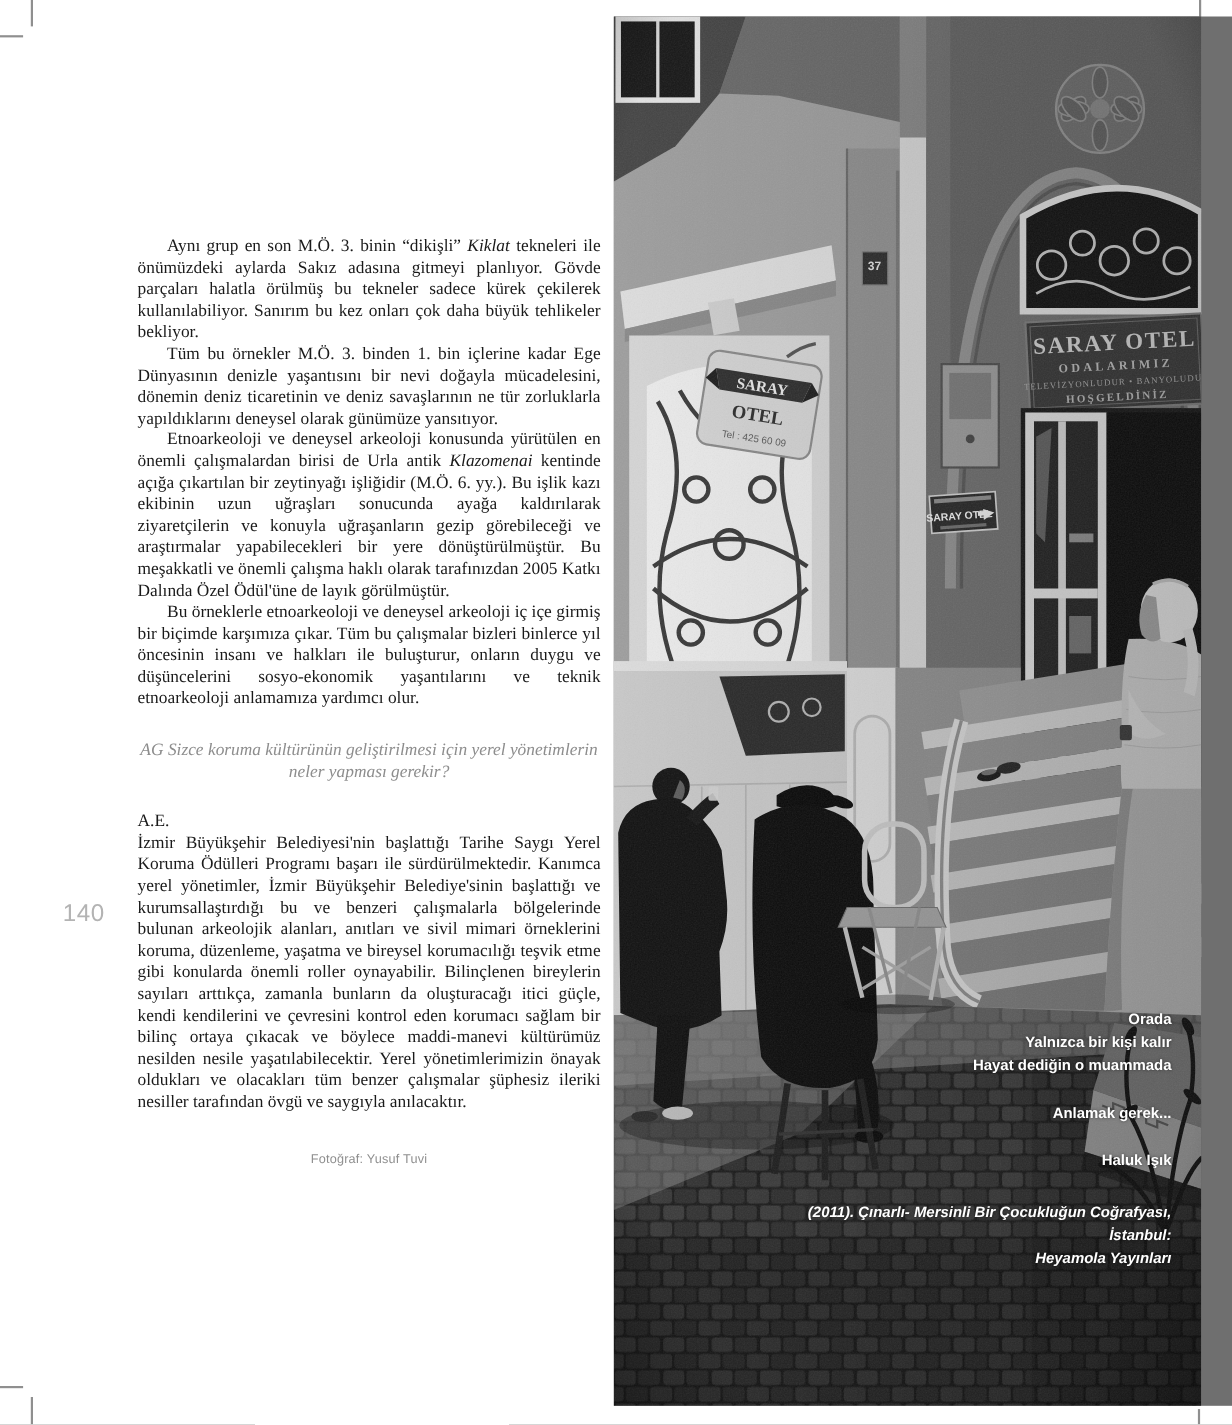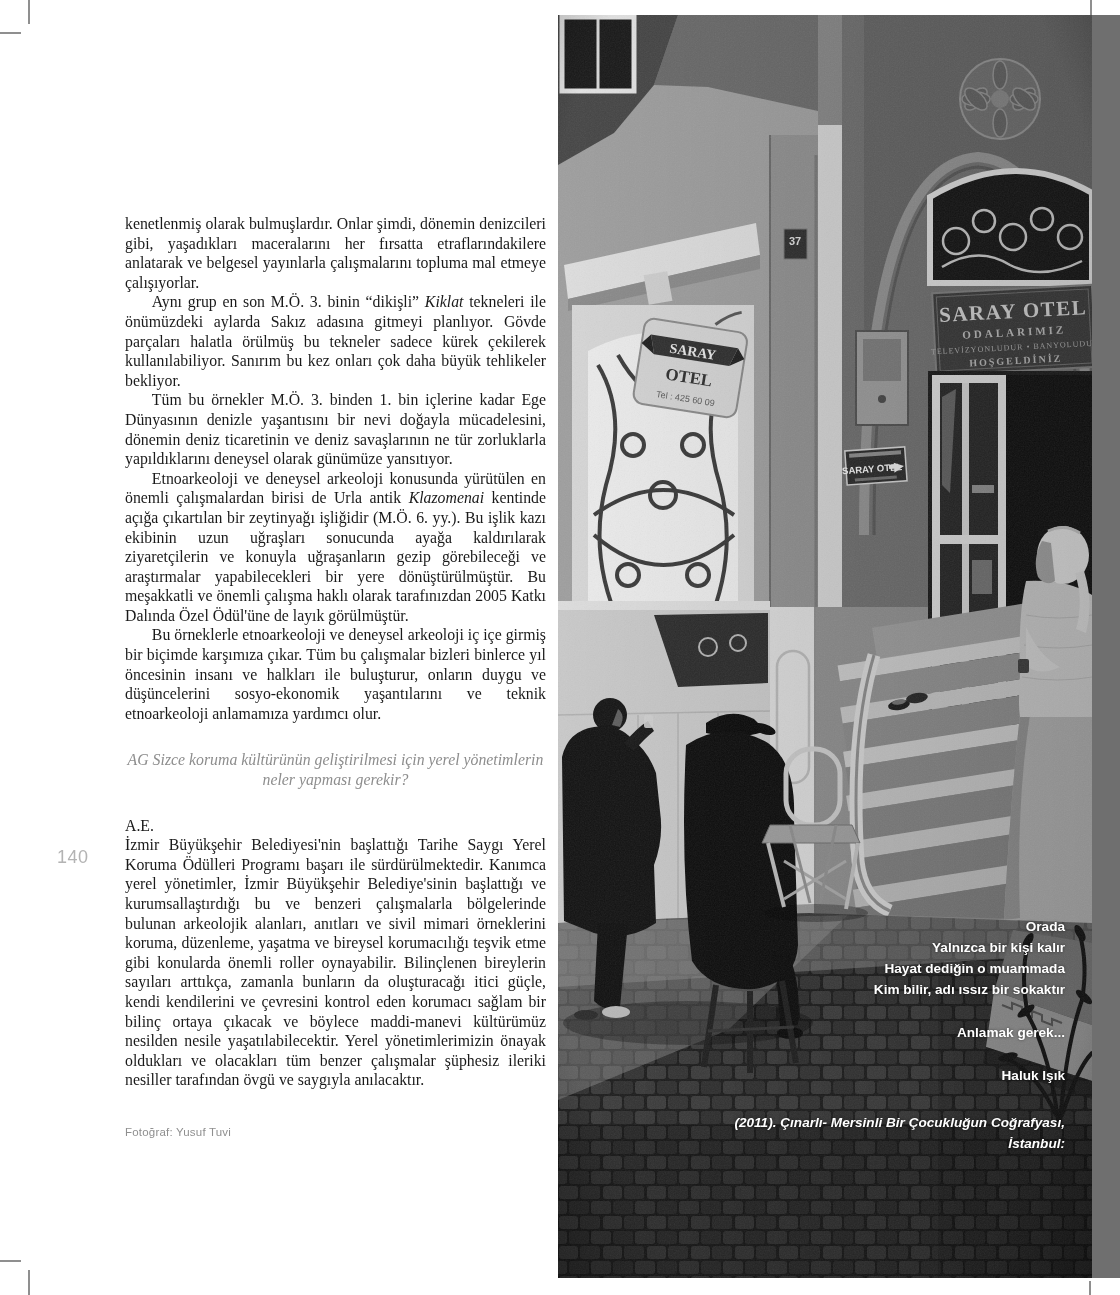--- a/index.html
+++ b/index.html
@@ -8,24 +8,24 @@
   
   .crop{position:absolute;background:#8f8f8f;}
   
   #text-col{position:absolute;left:125px;top:214px;width:421px;
             font-size:15.8px;line-height:19.6px;color:#1a1a1a;text-align:justify;}
   #text-col p{margin:0;}
   #text-col p.ind{text-indent:1.7em;}
   .it{font-style:italic;}
   #question{margin:27px 0 26px 0 !important;color:#8d8d8d;font-style:italic;text-align:center;}
   #answer-label{margin:0;}
-  #credit{margin-top:33px;text-align:left;font-family:"Liberation Sans",sans-serif;
+  #credit{margin-top:33px;text-align:center;font-family:"Liberation Sans",sans-serif;
           font-size:11.5px;color:#8f8f8f;letter-spacing:.2px;}
-  #page-number{position:absolute;left:57px;top:847px;font-family:"Liberation Sans",sans-serif;
-               font-size:18px;color:#b3b3b3;letter-spacing:.5px;}
+  #page-number{position:absolute;left:57px;top:817px;font-family:"Liberation Sans",sans-serif;
+               font-size:22px;color:#b3b3b3;letter-spacing:.5px;}
   
   #photo{position:absolute;left:558px;top:15px;width:608px;height:1263px;background:#6f6f6f;}
   #photo svg{position:absolute;left:0;top:0;}
   
   #poem{position:absolute;top:901px;right:101px;width:390px;text-align:right;
         font-family:"Liberation Sans",sans-serif;font-weight:bold;color:#ffffff;
         font-size:13.6px;line-height:21px;text-shadow:0 0 3px rgba(0,0,0,.55);}
   #poem .gap{height:22px;}
   #poem .cit{font-style:italic;font-weight:bold;}
 </style>
@@ -39,21 +39,20 @@
   <div class="crop" style="left:1090px;top:0;width:2px;height:20px;"></div>
   <div class="crop" style="left:1098px;top:32px;width:22px;height:2px;"></div>
   <div class="crop" style="left:0;top:1260px;width:21px;height:2px;"></div>
   <div class="crop" style="left:28px;top:1270px;width:2px;height:25px;"></div>
   <div class="crop" style="left:1100px;top:1261px;width:20px;height:2px;"></div>
   <div class="crop" style="left:1089px;top:1281px;width:2px;height:14px;"></div>
 
   <div id="page-number">140</div>
 
   <div id="text-col">
-    <p>kenetlenmiş olarak bulmuşlardır. Onlar şimdi, dönemin denizcileri gibi, yaşadıkları maceralarını her fırsatta etraflarındakilere anlatarak ve belgesel yayınlarla çalışmalarını topluma mal etmeye çalışıyorlar.</p>
     <p class="ind"><span>Aynı grup en son M.Ö. 3. binin “dikişli” </span><span class="it">Kiklat</span><span> tekneleri ile önümüzdeki aylarda Sakız adasına gitmeyi planlıyor. Gövde parçaları halatla örülmüş bu tekneler sadece kürek çekilerek kullanılabiliyor. Sanırım bu kez onları çok daha büyük tehlikeler bekliyor.</span></p>
     <p class="ind">Tüm bu örnekler M.Ö. 3. binden 1. bin içlerine kadar Ege Dünyasının denizle yaşantısını bir nevi doğayla mücadelesini, dönemin deniz ticaretinin ve deniz savaşlarının ne tür zorluklarla yapıldıklarını deneysel olarak günümüze yansıtıyor.</p>
     <p class="ind"><span>Etnoarkeoloji ve deneysel arkeoloji konusunda yürütülen en önemli çalışmalardan birisi de Urla antik </span><span class="it">Klazomenai</span><span> kentinde açığa çıkartılan bir zeytinyağı işliğidir (M.Ö. 6. yy.). Bu işlik kazı ekibinin uzun uğraşları sonucunda ayağa kaldırılarak ziyaretçilerin ve konuyla uğraşanların gezip görebileceği ve araştırmalar yapabilecekleri bir yere dönüştürülmüştür. Bu meşakkatli ve önemli çalışma haklı olarak tarafınızdan 2005 Katkı Dalında Özel Ödül'üne de layık görülmüştür.</span></p>
     <p class="ind">Bu örneklerle etnoarkeoloji ve deneysel arkeoloji iç içe girmiş bir biçimde karşımıza çıkar. Tüm bu çalışmalar bizleri binlerce yıl öncesinin insanı ve halkları ile buluşturur, onların duygu ve düşüncelerini sosyo-ekonomik yaşantılarını ve teknik etnoarkeoloji anlamamıza yardımcı olur.</p>
     <p id="question">AG Sizce koruma kültürünün geliştirilmesi için yerel yönetimlerin neler yapması gerekir?</p>
     <p id="answer-label">A.E.</p>
     <p>İzmir Büyükşehir Belediyesi'nin başlattığı Tarihe Saygı Yerel Koruma Ödülleri Programı başarı ile sürdürülmektedir. Kanımca yerel yönetimler, İzmir Büyükşehir Belediye'sinin başlattığı ve kurumsallaştırdığı bu ve benzeri çalışmalarla bölgelerinde bulunan arkeolojik alanları, anıtları ve sivil mimari örneklerini koruma, düzenleme, yaşatma ve bireysel korumacılığı teşvik etme gibi konularda önemli roller oynayabilir. Bilinçlenen bireylerin sayıları arttıkça, zamanla bunların da oluşturacağı itici güçle, kendi kendilerini ve çevresini kontrol eden korumacı sağlam bir bilinç ortaya çıkacak ve böylece maddi-manevi kültürümüz nesilden nesile yaşatılabilecektir. Yerel yönetimlerimizin önayak oldukları ve olacakları tüm benzer çalışmalar şüphesiz ileriki nesiller tarafından övgü ve saygıyla anılacaktır.</p>
     <div id="credit">Fotoğraf: Yusuf Tuvi</div>
   </div>
 
@@ -352,23 +351,23 @@
 
       <rect x="0" y="0" width="534" height="1263" fill="url(#rshade)"></rect>
       <rect x="0" y="0" width="534" height="1263" filter="url(#grain)" opacity="0.11"></rect>
       <rect x="0" y="0" width="534" height="1263" fill="url(#vig)"></rect>
     </svg>
 
     <div id="poem">
       <div>Orada</div>
       <div>Yalnızca bir kişi kalır</div>
       <div>Hayat dediğin o muammada</div>
-      <div>Kim bilir, adı ıssız bir sokaktır</div>
       <div class="gap"></div>
       <div>Anlamak gerek...</div>
       <div class="gap"></div>
       <div>Haluk Işık</div>
       <div class="gap" style="height:26px;"></div>
       <div class="cit">(2011). Çınarlı- Mersinli Bir Çocukluğun Coğrafyası, İstanbul:</div>
+      <div class="cit">Heyamola Yayınları</div>
     </div>
   </div>
 
 </div>
 
 </body></html>

